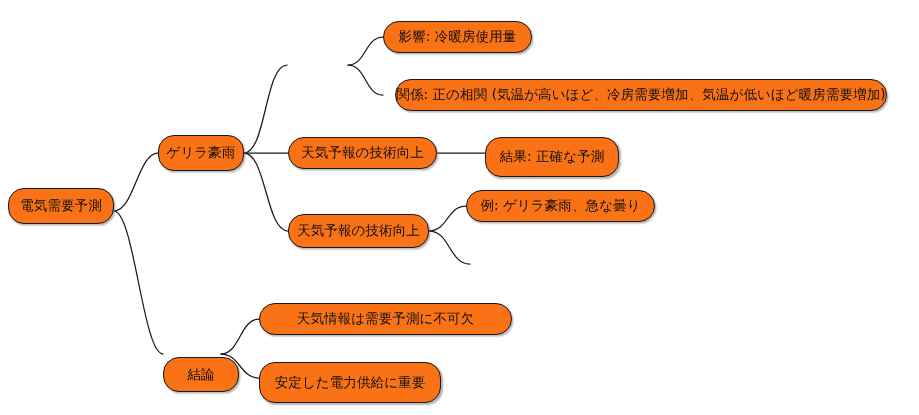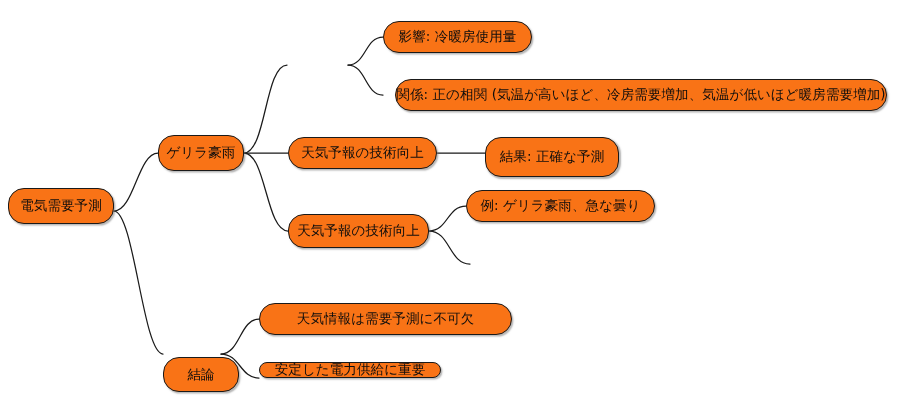--- a/index.html
+++ b/index.html
@@ -86,15 +86,15 @@
 
   <div class="node" style="left: 485px; top: 137px; width: 134px; height: 40px;">結果: 正確な予測</div>
 
   <div class="node" style="left: 288px; top: 214px; width: 141px; height: 34px;">天気予報の技術向上</div>
 
   <div class="node" style="left: 466px; top: 190px; width: 189px; height: 32px;">例: ゲリラ豪雨、急な曇り</div>
 
 
   <div class="node" style="left: 259px; top: 303px; width: 253px; height: 32px;">天気情報は需要予測に不可欠</div>
 
-  <div class="node" style="left: 259px; top: 362px; width: 182px; height: 16px;">安定した電力供給に重要</div>
+  <div class="node" style="left: 259px; top: 362px; width: 182px; height: 41px;">安定した電力供給に重要</div>
 
 </div>
 
 </body></html>

